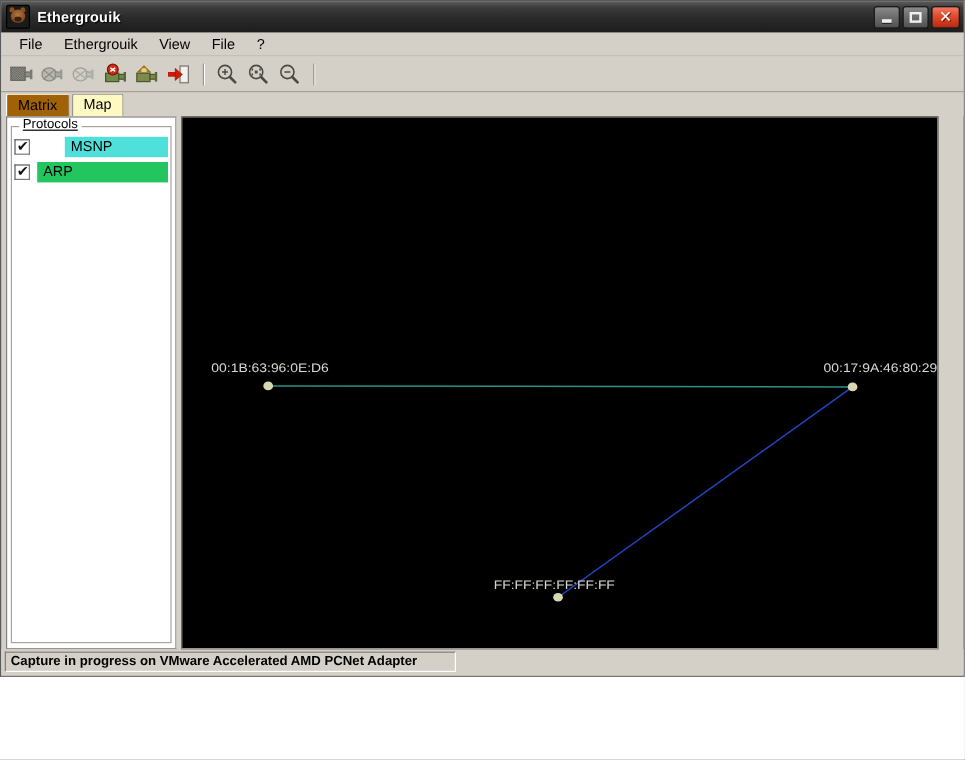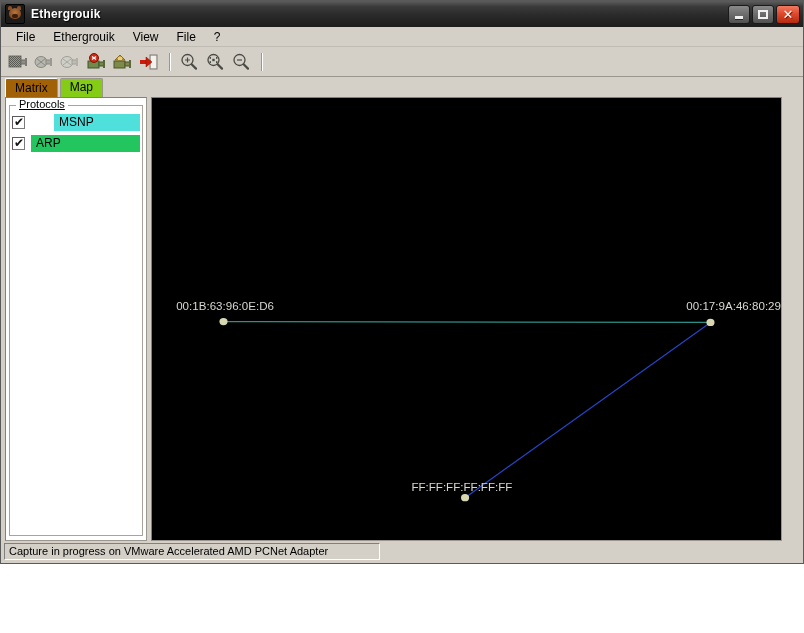--- a/index.html
+++ b/index.html
@@ -173,21 +173,21 @@
     display: flex;
     align-items: flex-end;
     padding-left: 4px;
     box-sizing: border-box;
   }
   .tab {
     font-size: 12px;
     padding: 2px 9px 3px 9px;
     border: 1px solid #9a968e;
     border-bottom: none;
-    background: #84cc16;
+    background: #fef9c3;
     margin-right: 2px;
     border-radius: 2px 2px 0 0;
     color: #000;
     line-height: 13px;
   }
   .tab.active {
     background: #a16207;
     border-color: #ffffff #9a968e #d4d0c8 #ffffff;
     padding-top: 3px;
     padding-bottom: 3px;
@@ -307,20 +307,21 @@
     font-size: 11px;
     color: #000;
     border: 1px solid #ffffff;
     border-top-color: #808080;
     border-left-color: #808080;
     background: #d4d0c8;
     padding: 0 4px;
     box-sizing: border-box;
     white-space: nowrap;
     overflow: hidden;
+    font-weight: bold;
   }
   .status-left { flex: 0 0 376px; }
   .status-right { flex: 1 1 auto; }
 </style>
 </head>
 <body>
 
 <div id="app">
 
   <div class="titlebar">

